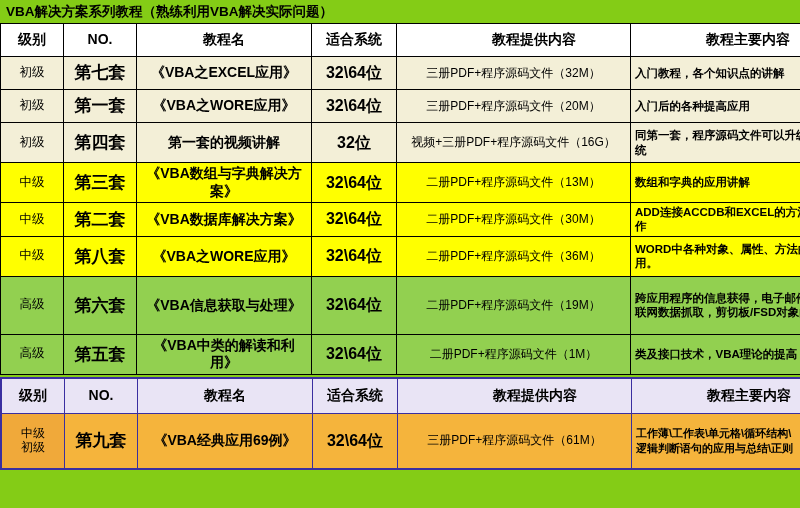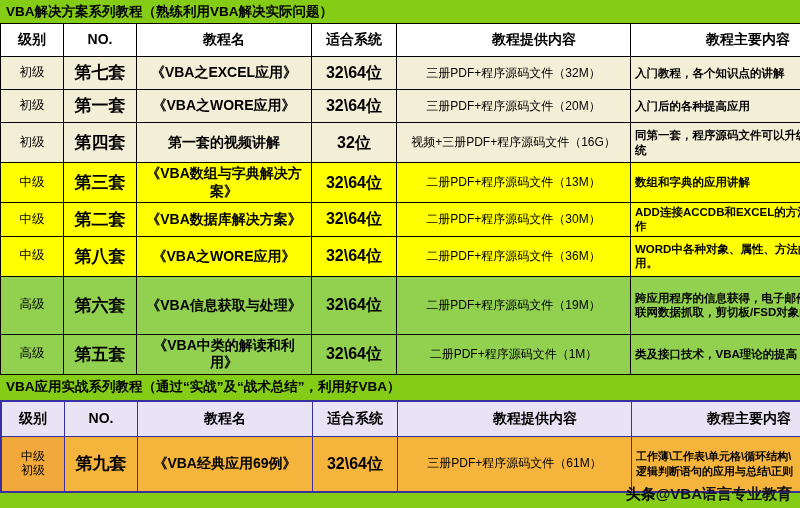--- a/index.html
+++ b/index.html
@@ -192,21 +192,20 @@
         <td class="level">高级</td>
         <td class="no">第五套</td>
         <td class="name">《VBA中类的解读和利用》</td>
         <td class="os">32\64位</td>
         <td class="provide">二册PDF+程序源码文件（1M）</td>
         <td class="main">类及接口技术，VBA理论的提高</td>
       </tr>
     </tbody>
   </table>
 
-  <div class="section-title">VBA应用实战系列教程（通过“实战”及“战术总结”，利用好VBA）</div>
 
   <div class="wrap2">
     <table class="t2">
       <thead>
         <tr>
           <th class="c-level">级别</th>
           <th class="c-no">NO.</th>
           <th class="c-name">教程名</th>
           <th class="c-os">适合系统</th>
           <th class="c-provide">教程提供内容</th>
@@ -225,17 +224,14 @@
           <td class="provide">三册PDF+程序源码文件（61M）</td>
           <td class="main">
             <div>工作薄\工作表\单元格\循环结构\</div>
             <div>逻辑判断语句的应用与总结\正则</div>
           </td>
         </tr>
       </tbody>
     </table>
   </div>
 
-  <div class="footer">
-    <span class="tt">头条</span><span>@VBA语言专业教育</span>
-  </div>
 
 </div>
 
 </body></html>

